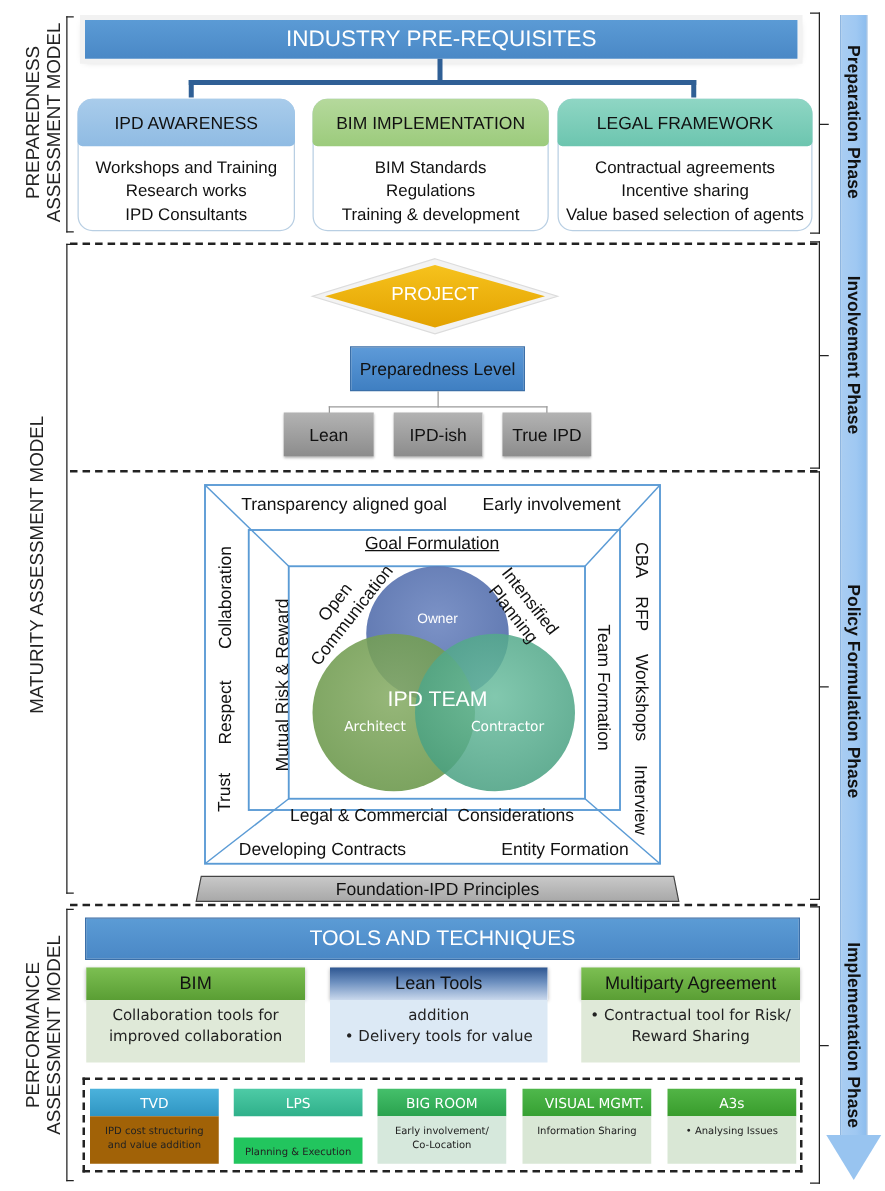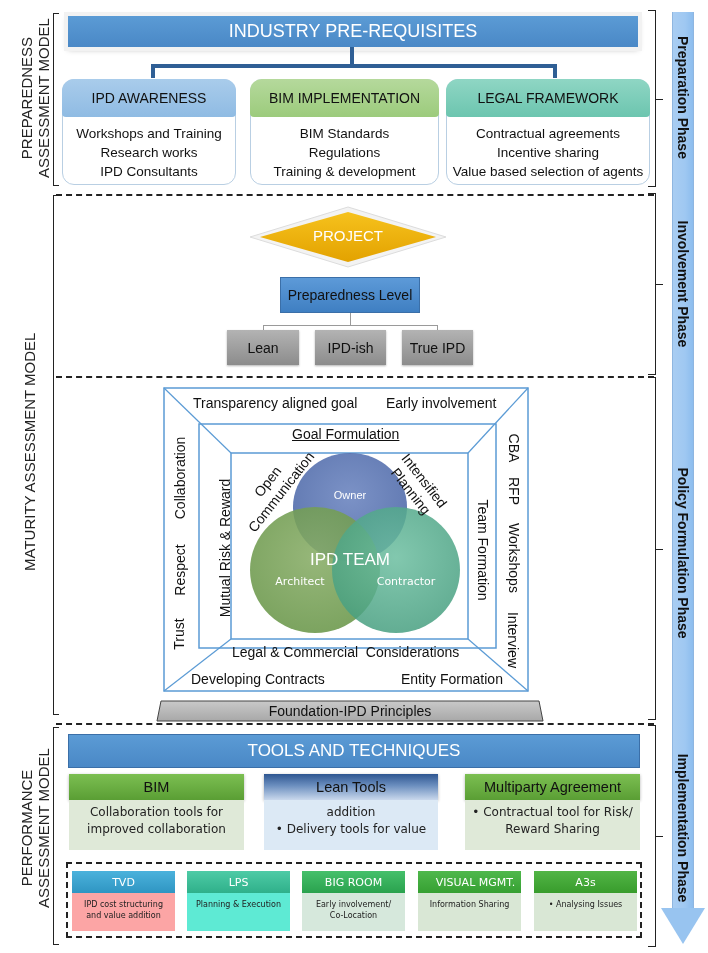--- a/index.html
+++ b/index.html
@@ -250,28 +250,28 @@
   <div class="tool-body" style="background:#dfe9d8;">
     <div>• Contractual tool for Risk/</div>
     <div>Reward Sharing</div>
   </div>
 </div>
 
 <div class="abs" style="left:66px; top:862px; width:576px; height:76px; border:2px dashed #222;"></div>
 
 <div class="tech-card" style="left:72px; top:871px; width:103px; height:60px;">
   <div class="tech-head center" style="background:linear-gradient(180deg,#4bb2dc,#2f95c2);">TVD</div>
-  <div class="tech-body" style="background:#fca5a5;">
+  <div class="tech-body" style="background:#a16207;">
     <div>IPD cost structuring</div>
     <div>and value addition</div>
   </div>
 </div>
 <div class="tech-card" style="left:187px; top:871px; width:103px; height:60px;">
   <div class="tech-head center" style="background:linear-gradient(180deg,#4ecba6,#2fb08a);">LPS</div>
-  <div class="tech-body" style="background:#5eead4;">
+  <div class="tech-body" style="background:#22c55e;margin-top:17px;">
     <div>Planning &amp; Execution</div>
   </div>
 </div>
 <div class="tech-card" style="left:302px; top:871px; width:103px; height:60px;">
   <div class="tech-head center" style="background:linear-gradient(180deg,#45c06b,#2aa24e);">BIG ROOM</div>
   <div class="tech-body" style="background:#d6e8dc;">
     <div>Early involvement/</div>
     <div>Co-Location</div>
   </div>
 </div>

